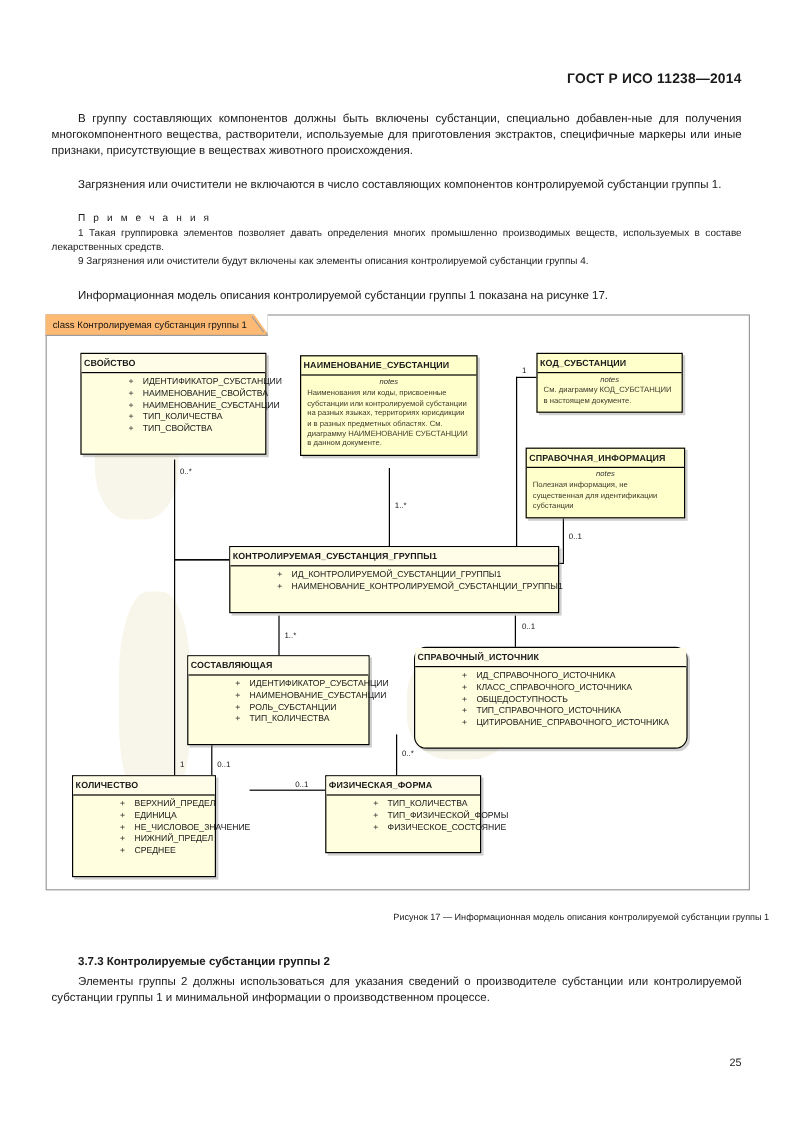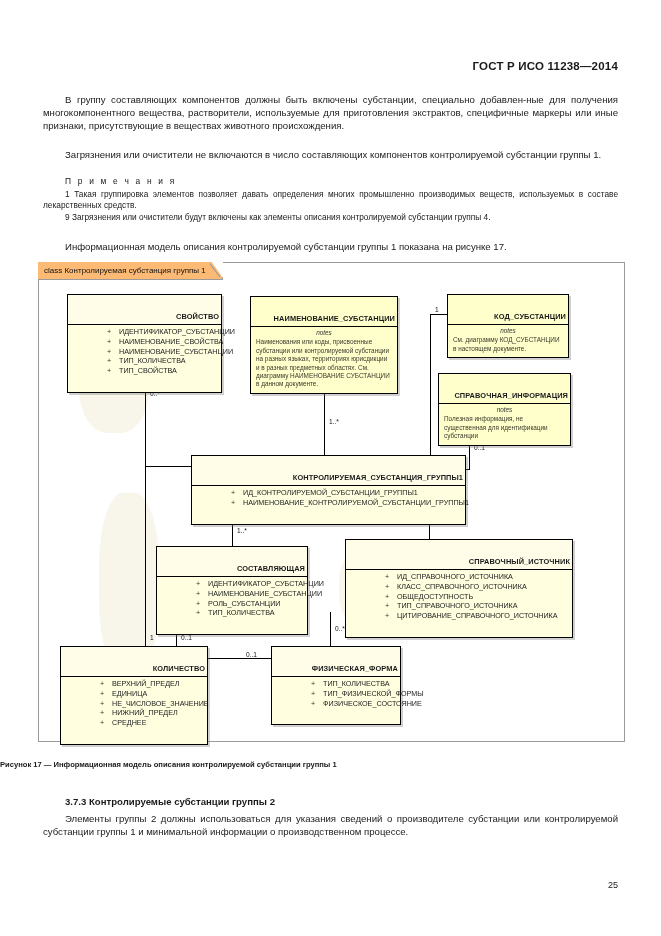--- a/index.html
+++ b/index.html
@@ -134,24 +134,24 @@
   .uml {
     position: absolute;
     border: 1px solid #000000;
     background: #ffffcc;
     box-sizing: border-box;
     box-shadow: 2px 2px 0 rgba(120,120,120,.35);
   }
   .uml.cream { background: #ffffe0; }
   .uml.cream .uml-title { background: #fffde8; }
   .uml-title {
-    text-align: right;
+    text-align: left;
     font-size: 7.4px;
     font-weight: bold;
-    padding: 17px 2px 3px;
+    padding: 3px 2px 3px;
     border-bottom: 1px solid #000000;
     letter-spacing: .1px;
   }
   .uml-body {
     padding: 2px 0 16px;
     margin-left: 32px;
   }
   .attr {
     font-size: 7.2px;
     line-height: 9.8px;
@@ -192,24 +192,23 @@
     color: #111;
     white-space: nowrap;
   }
 
   
   .caption {
     position: absolute;
     top: 760px;
     left: 0;
     width: 641px;
-    text-align: left;
+    text-align: right;
     font-size: 7.6px;
     color: #1a1a1a;
-    font-weight: bold;
   }
 
   
   .section-head {
     position: absolute;
     left: 65px;
     top: 796px;
     font-size: 9.6px;
     font-weight: bold;
   }
@@ -343,32 +342,32 @@
     <div class="uml cream" style="left:117px; top:283px; width:152px;">
       <div class="uml-title">СОСТАВЛЯЮЩАЯ</div>
       <div class="uml-body">
         <div class="attr"><span class="plus">+</span><span>ИДЕНТИФИКАТОР_СУБСТАНЦИИ</span></div>
         <div class="attr"><span class="plus">+</span><span>НАИМЕНОВАНИЕ_СУБСТАНЦИИ</span></div>
         <div class="attr"><span class="plus">+</span><span>РОЛЬ_СУБСТАНЦИИ</span></div>
         <div class="attr"><span class="plus">+</span><span>ТИП_КОЛИЧЕСТВА</span></div>
       </div>
     </div>
 
-    <div class="uml cream" style="left:306px; top:276px; width:228px;">
+    <div class="uml cream" style="left:306px; top:276px; width:228px;border-radius:10px;">
       <div class="uml-title">СПРАВОЧНЫЙ_ИСТОЧНИК</div>
       <div class="uml-body">
         <div class="attr"><span class="plus">+</span><span>ИД_СПРАВОЧНОГО_ИСТОЧНИКА</span></div>
         <div class="attr"><span class="plus">+</span><span>КЛАСС_СПРАВОЧНОГО_ИСТОЧНИКА</span></div>
         <div class="attr"><span class="plus">+</span><span>ОБЩЕДОСТУПНОСТЬ</span></div>
         <div class="attr"><span class="plus">+</span><span>ТИП_СПРАВОЧНОГО_ИСТОЧНИКА</span></div>
         <div class="attr"><span class="plus">+</span><span>ЦИТИРОВАНИЕ_СПРАВОЧНОГО_ИСТОЧНИКА</span></div>
       </div>
     </div>
 
-    <div class="uml cream" style="left:21px; top:383px; width:148px;">
+    <div class="uml cream" style="left:21px; top:383px; width:120px;">
       <div class="uml-title">КОЛИЧЕСТВО</div>
       <div class="uml-body">
         <div class="attr"><span class="plus">+</span><span>ВЕРХНИЙ_ПРЕДЕЛ</span></div>
         <div class="attr"><span class="plus">+</span><span>ЕДИНИЦА</span></div>
         <div class="attr"><span class="plus">+</span><span>НЕ_ЧИСЛОВОЕ_ЗНАЧЕНИЕ</span></div>
         <div class="attr"><span class="plus">+</span><span>НИЖНИЙ_ПРЕДЕЛ</span></div>
         <div class="attr"><span class="plus">+</span><span>СРЕДНЕЕ</span></div>
       </div>
     </div>
 

